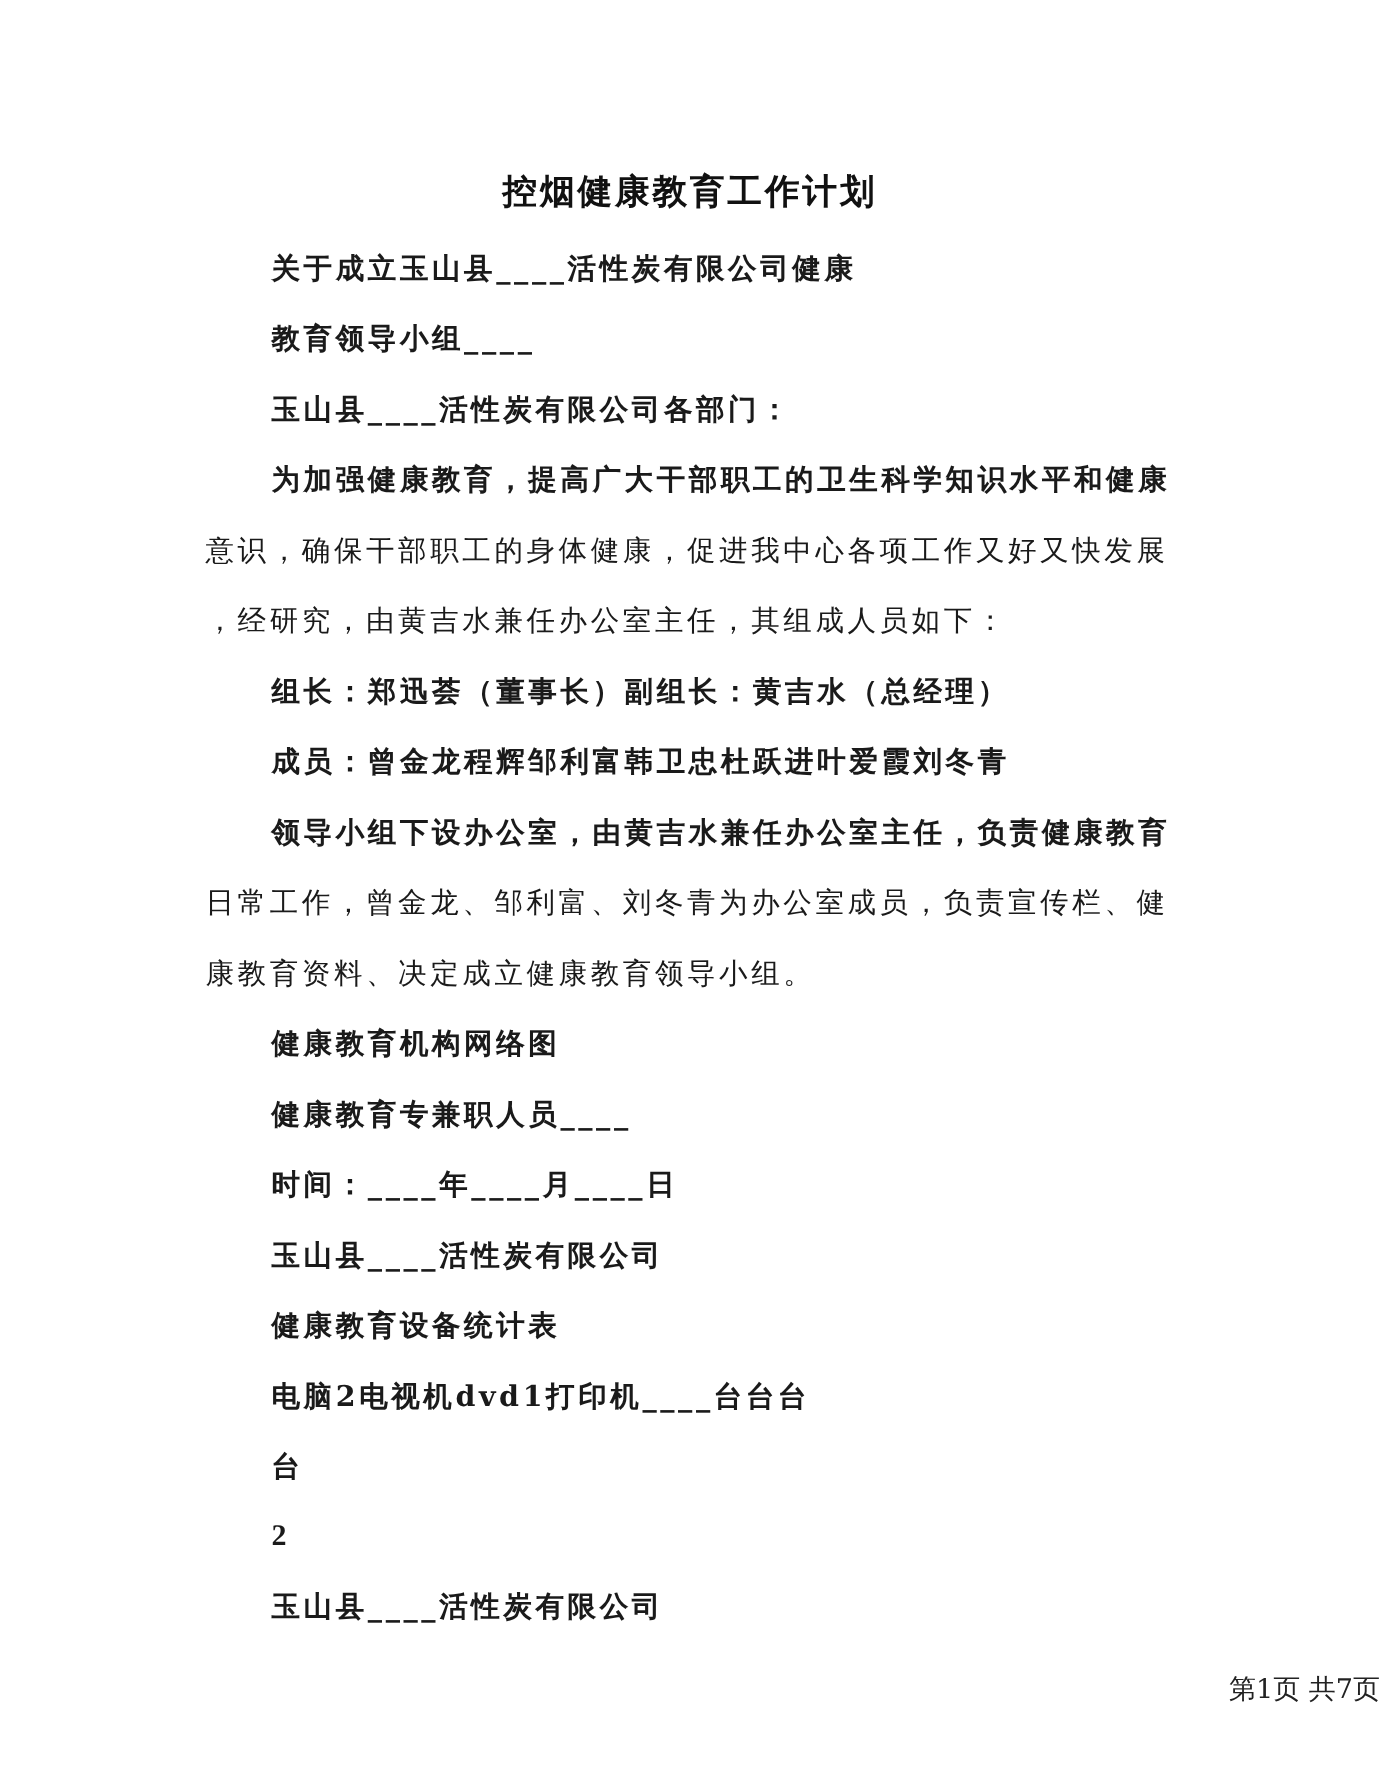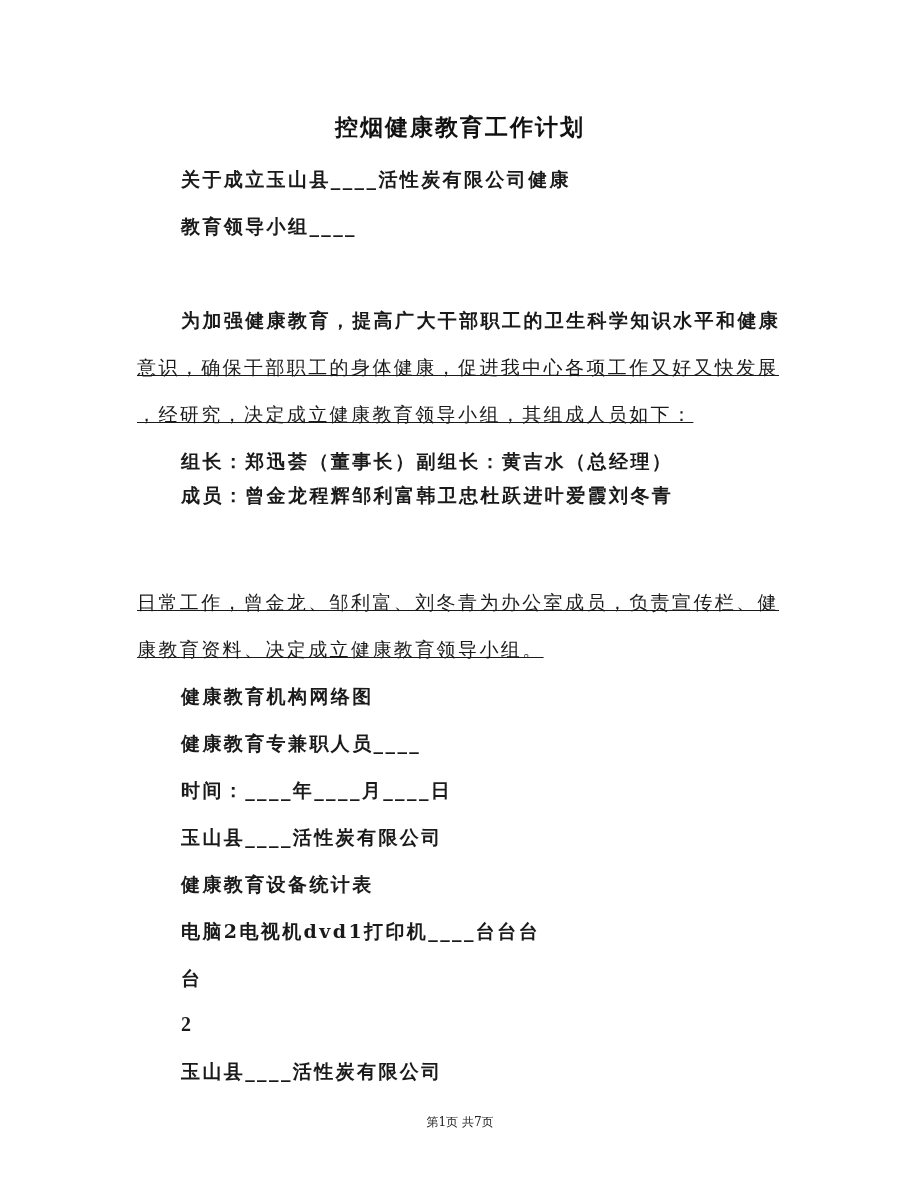--- a/index.html
+++ b/index.html
@@ -32,44 +32,46 @@
       color: #111;
     }
     .line {
       position: absolute;
       font-size: 19px;
       letter-spacing: 2.4px;
       white-space: nowrap;
       line-height: 24px;
     }
     .indent { left: 181px; font-weight: bold; }
-    .flush { left: 137px; text-decoration: underline; }
+    .flush { left: 137px; }
     .bold-num { font-weight: bold; font-family: "Liberation Serif", serif; font-size: 20px; }
     .footer {
       position: absolute;
       left: 0; width: 920px;
       top: 1114px;
-      text-align: center;
-      font-size: 12px;
+      text-align: right;
+      font-size: 18px;
       color: #222;
     }
   </style>
 </head>
 <body>
 
 <div class="page">
   <div class="title">控烟健康教育工作计划</div>
 
   <div class="line indent" style="top:167px">关于成立玉山县____活性炭有限公司健康</div>
   <div class="line indent" style="top:214px">教育领导小组____</div>
+  <div class="line indent" style="top:261px">玉山县____活性炭有限公司各部门：</div>
   <div class="line indent" style="top:308px">为加强健康教育，提高广大干部职工的卫生科学知识水平和健康</div>
   <div class="line flush" style="top:355px">意识，确保干部职工的身体健康，促进我中心各项工作又好又快发展</div>
-  <div class="line flush" style="top:402px">，经研究，决定成立健康教育领导小组，其组成人员如下：</div>
+  <div class="line flush" style="top:402px">，经研究，由黄吉水兼任办公室主任，其组成人员如下：</div>
   <div class="line indent" style="top:449px">组长：郑迅荟（董事长）副组长：黄吉水（总经理）</div>
-  <div class="line indent" style="top:483px">成员：曾金龙程辉邹利富韩卫忠杜跃进叶爱霞刘冬青</div>
+  <div class="line indent" style="top:496px">成员：曾金龙程辉邹利富韩卫忠杜跃进叶爱霞刘冬青</div>
+  <div class="line indent" style="top:543px">领导小组下设办公室，由黄吉水兼任办公室主任，负责健康教育</div>
   <div class="line flush" style="top:590px">日常工作，曾金龙、邹利富、刘冬青为办公室成员，负责宣传栏、健</div>
   <div class="line flush" style="top:637px">康教育资料、决定成立健康教育领导小组。</div>
   <div class="line indent" style="top:684px">健康教育机构网络图</div>
   <div class="line indent" style="top:731px">健康教育专兼职人员____</div>
   <div class="line indent" style="top:778px">时间：____年____月____日</div>
   <div class="line indent" style="top:825px">玉山县____活性炭有限公司</div>
   <div class="line indent" style="top:872px">健康教育设备统计表</div>
   <div class="line indent" style="top:919px">电脑2电视机dvd1打印机____台台台</div>
   <div class="line indent" style="top:966px">台</div>
   <div class="line indent bold-num" style="top:1012px">2</div>

